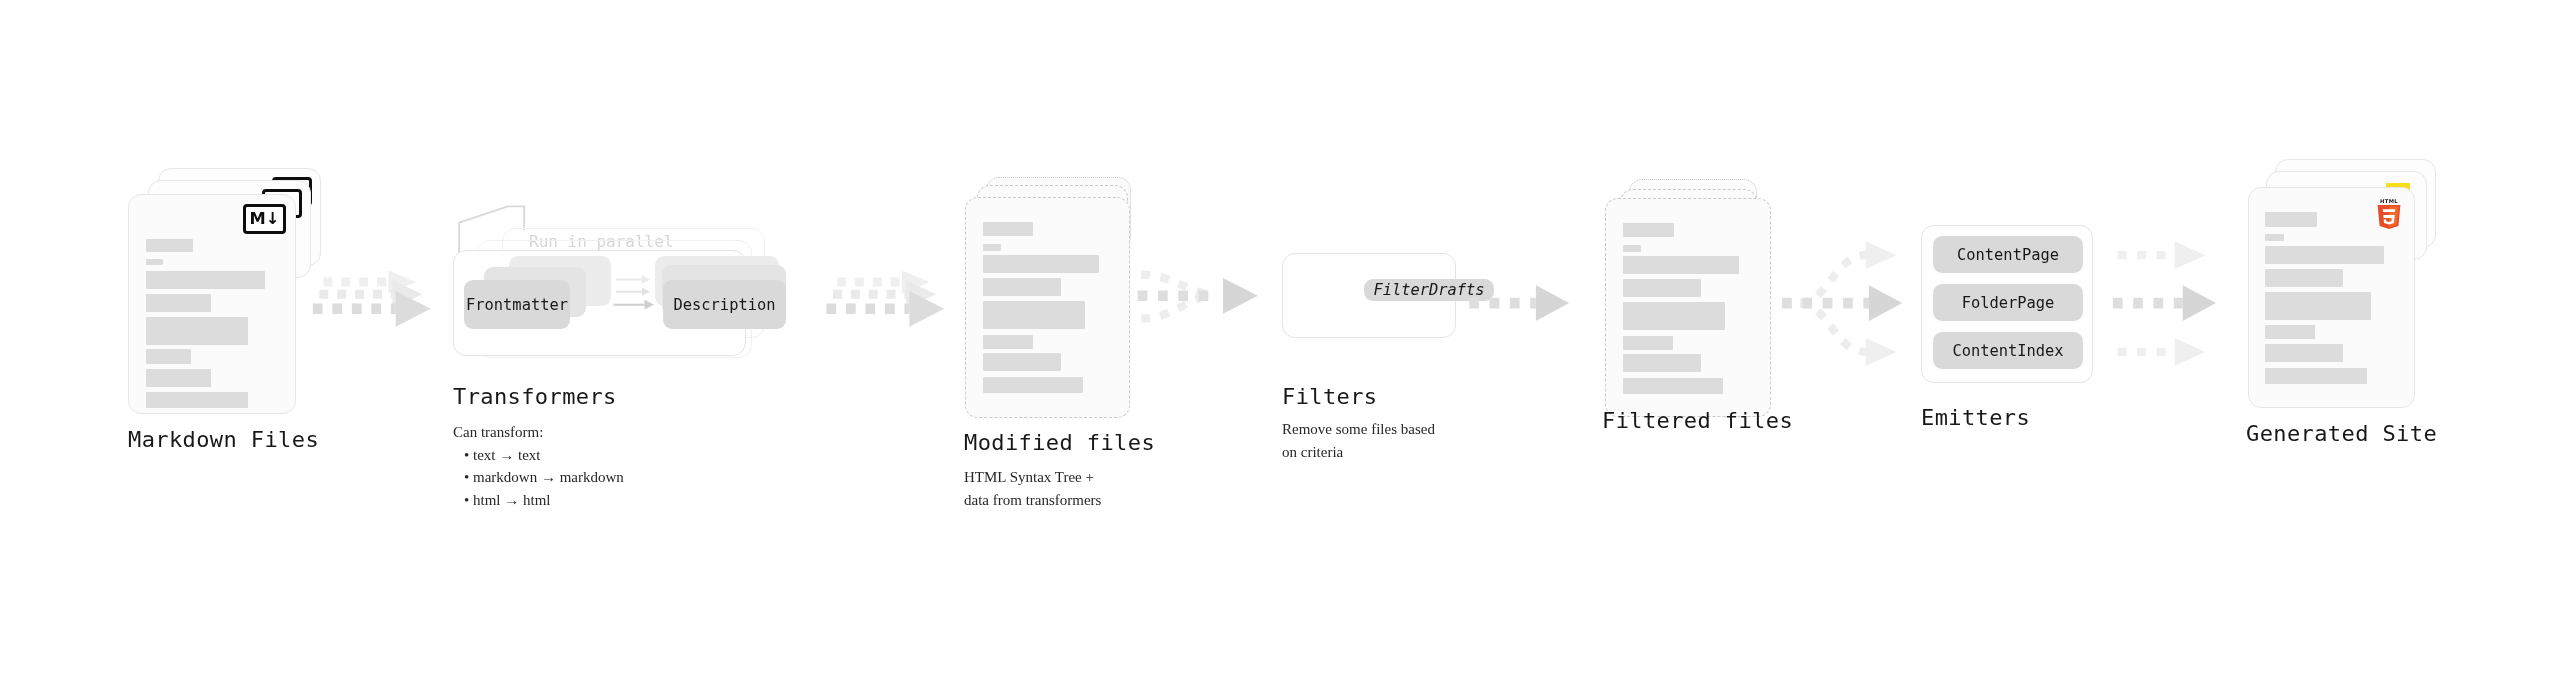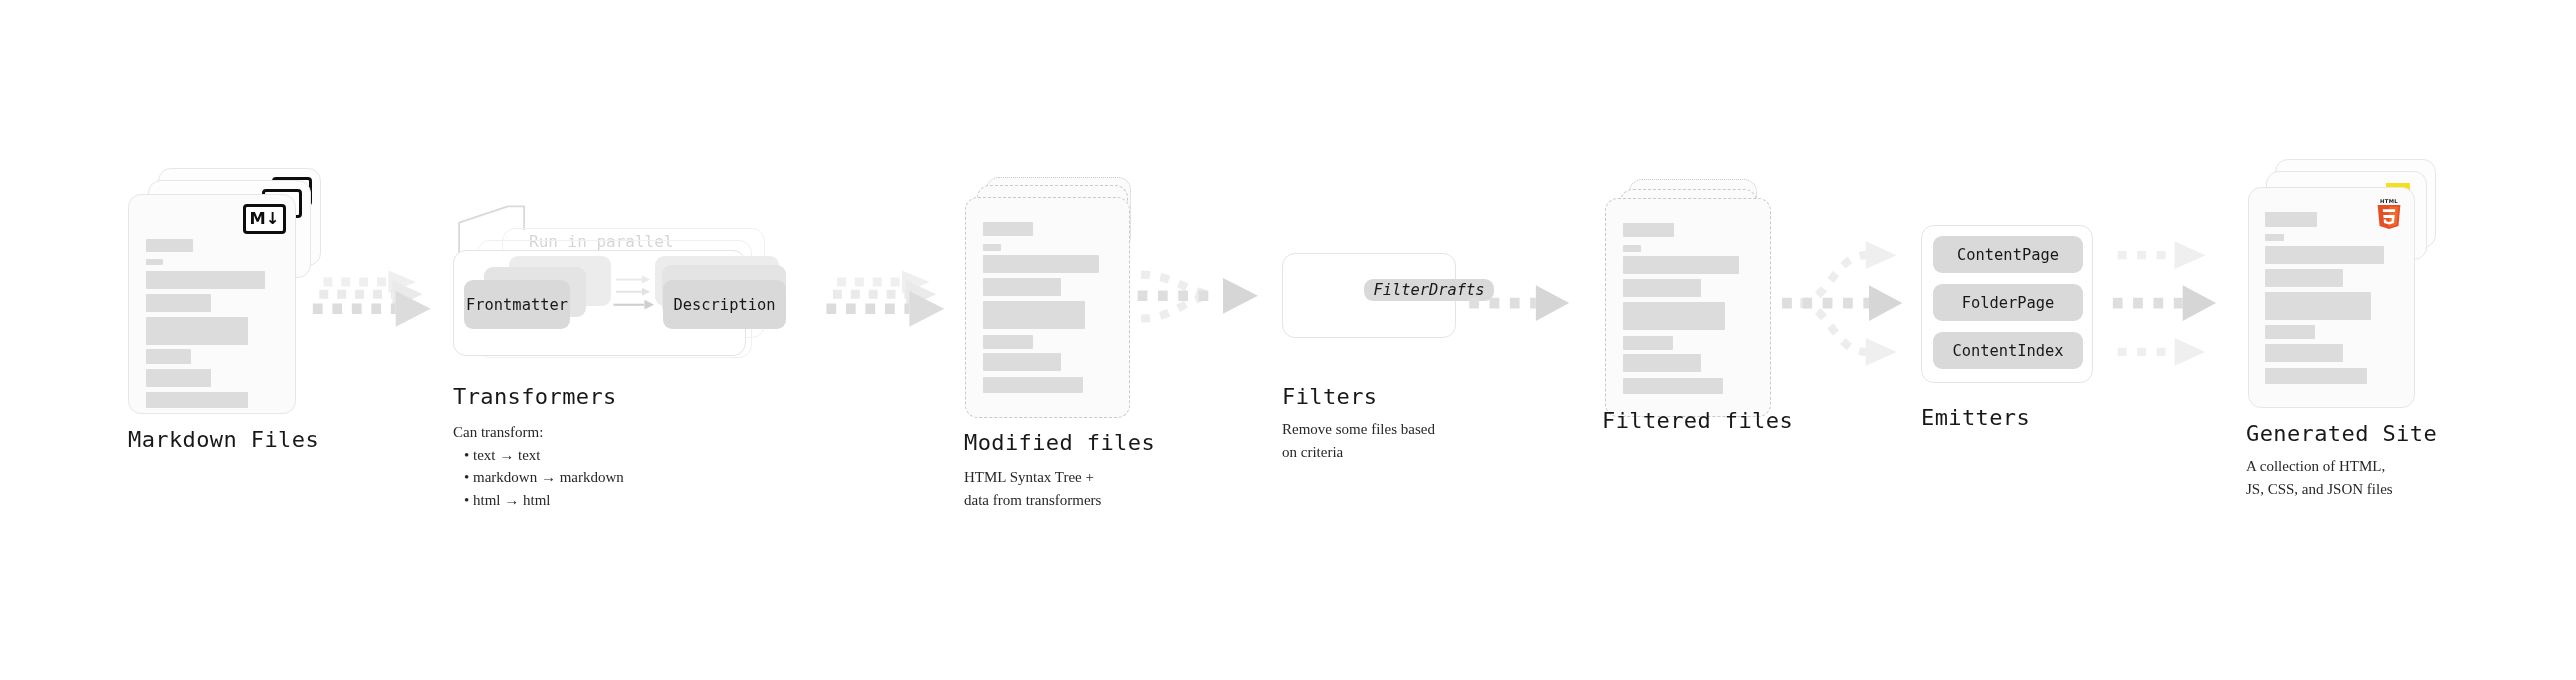--- a/index.html
+++ b/index.html
@@ -272,17 +272,15 @@
       <div class="line" style="left:16.3px;top:46px;width:18.7px;height:6.5px;"></div>
       <div class="line" style="left:16.3px;top:58px;width:119px;height:18px;"></div>
       <div class="line" style="left:16.3px;top:81px;width:78px;height:18px;"></div>
       <div class="line" style="left:16.3px;top:104px;width:106px;height:28.4px;"></div>
       <div class="line" style="left:16.3px;top:137px;width:50px;height:14px;"></div>
       <div class="line" style="left:16.3px;top:156px;width:78px;height:18px;"></div>
       <div class="line" style="left:16.3px;top:180px;width:102px;height:16.3px;"></div>
     </div>
   </div>
   <div class="abs stage-label" style="left:2246px;top:421px;">Generated Site</div>
-  <div class="abs stage-desc" style="left:2246px;top:455px;">A collection of HTML,
-JS, CSS, and JSON files</div>
 
 </div>
 
 
 </body></html>

